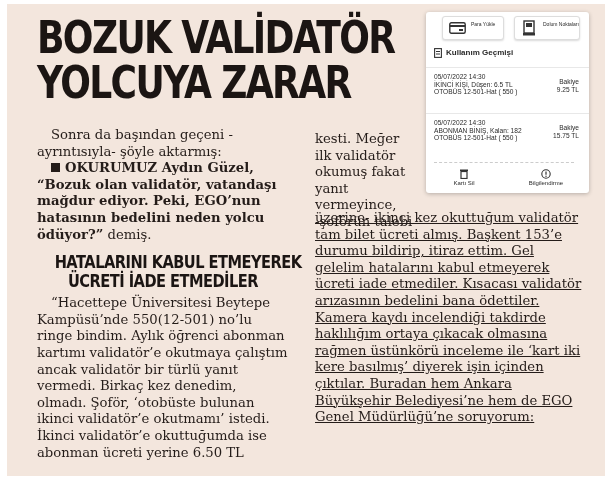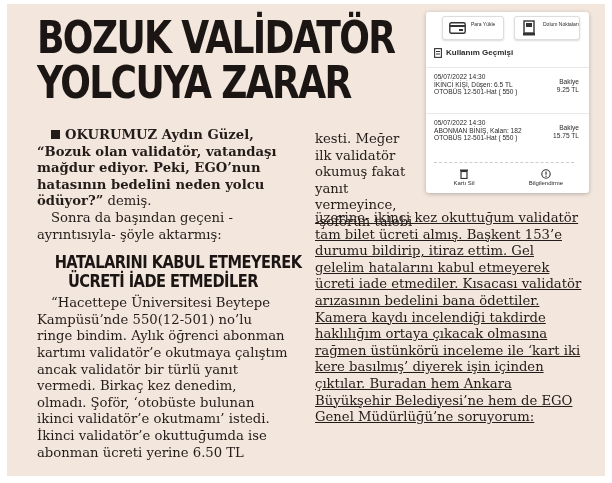--- a/index.html
+++ b/index.html
@@ -90,22 +90,22 @@
     <svg width="10" height="10" viewBox="0 0 10 10">
         <circle cx="5" cy="5" r="4.2" fill="none" stroke="#333" stroke-width="1.1"></circle>
         <line x1="5" y1="2.5" x2="5" y2="5.8" stroke="#333" stroke-width="1.2"></line>
         <circle cx="5" cy="7.3" r="0.7" fill="#333"></circle>
       </svg>
     <div>Bilgilendirme</div>
   </div>
 </div>
 
 <div class="col" style="left:37px;top:127px;width:252px;">
+  <p class="ind">Sonra da başından geçeni -ayrıntısıyla- şöyle aktarmış:</p>
   <p class="ind"><span class="sq"></span><span class="lead">OKURUMUZ Aydın Güzel,</span> <span class="lead">“Bozuk olan validatör, vatandaşı mağdur ediyor. Peki, EGO’nun hatasının bedelini neden yolcu ödüyor?”</span><span> demiş.</span></p>
-  <p class="ind">Sonra da başından geçeni -ayrıntısıyla- şöyle aktarmış:</p>
   <div class="sub">
     <div>HATALARINI KABUL ETMEYEREK</div>
     <div>ÜCRETİ İADE ETMEDİLER</div>
   </div>
   <p class="ind">“Hacettepe Üniversitesi Beytepe Kampüsü’nde 550(12-501) no’lu ringe bindim. Aylık öğrenci abonman kartımı validatör’e okutmaya çalıştım ancak validatör bir türlü yanıt vermedi. Birkaç kez denedim, olmadı. Şoför, ‘otobüste bulunan ikinci validatör’e okutmamı’ istedi. İkinci validatör’e okuttuğumda ise abonman ücreti yerine 6.50 TL</p>
 </div>
 
 <div class="col" style="left:315px;top:131px;width:104px;">
   <p>kesti. Meğer ilk validatör okumuş fakat yanıt vermeyince, -şoförün talebi</p>
 </div>

